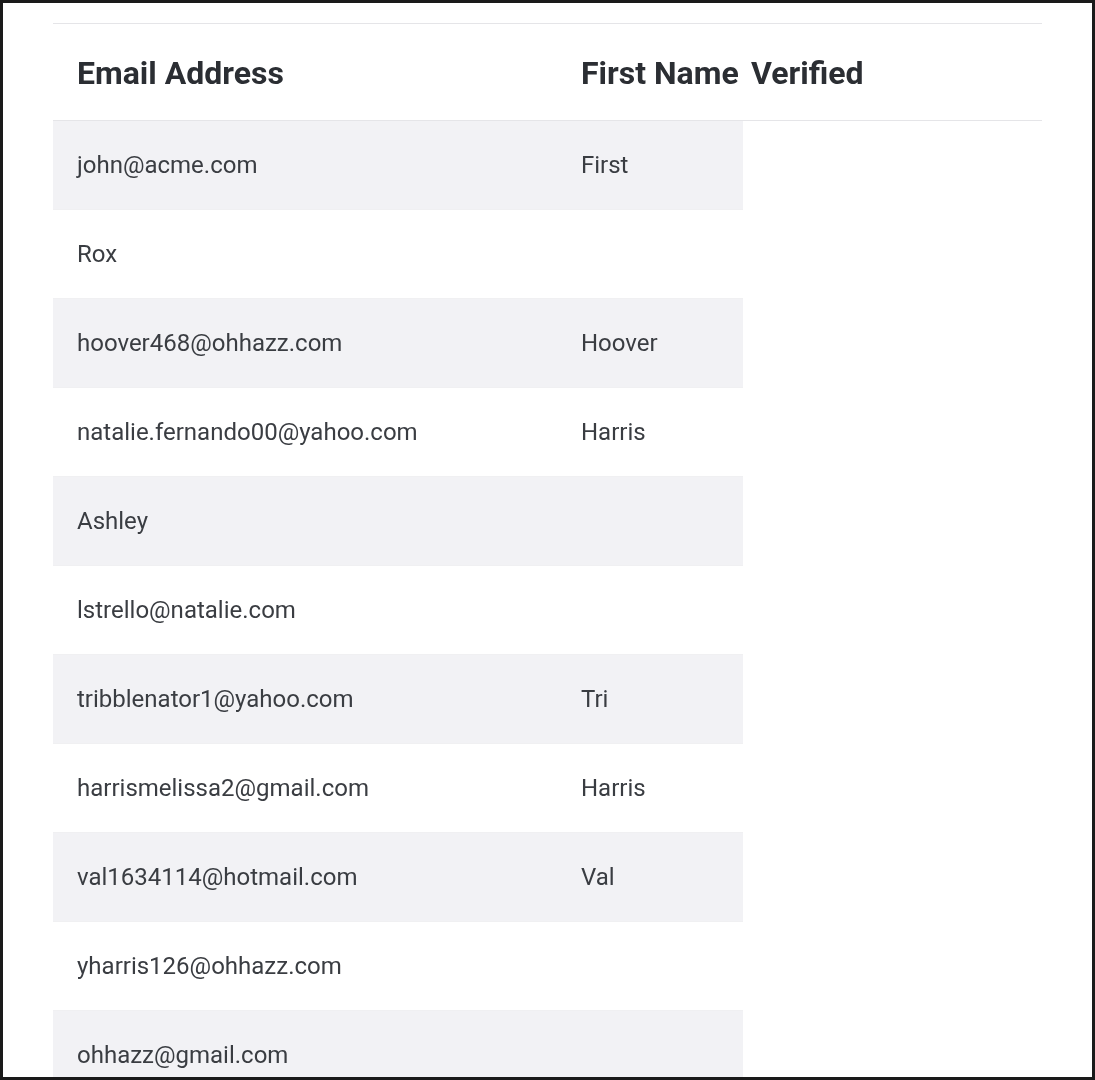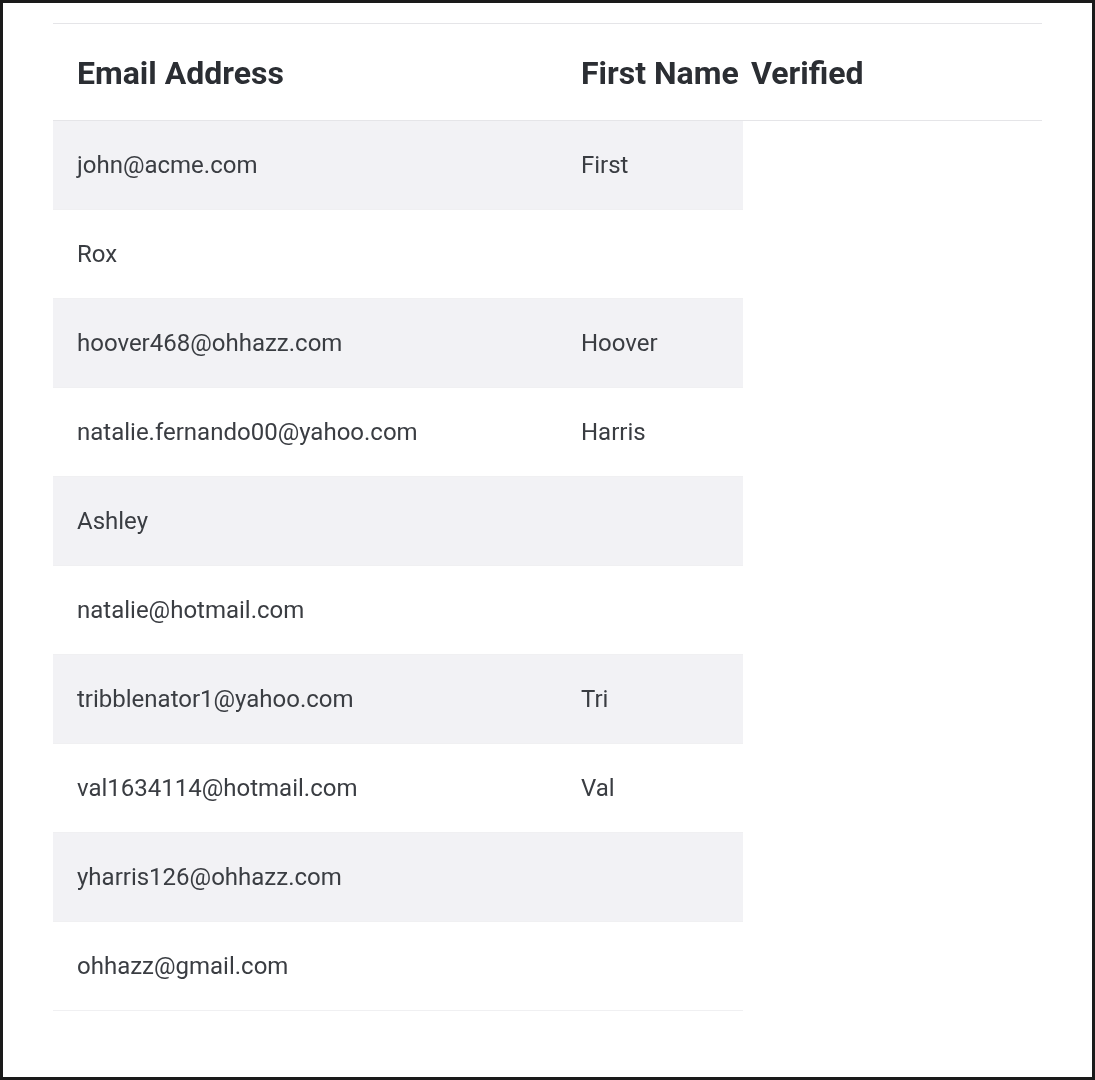--- a/index.html
+++ b/index.html
@@ -89,26 +89,30 @@
       <div class="data-cell col-firstname">Hoover</div>
     </div>
     <div class="data-row">
       <div class="data-cell col-email">natalie.fernando00@yahoo.com</div>
       <div class="data-cell col-firstname">Harris</div>
     </div>
     <div class="data-row">
       <div class="data-cell col-firstname">Ashley</div>
     </div>
     <div class="data-row">
-      <div class="data-cell col-email">natalie@hotmail.com</div>
+      <div class="data-cell col-email">lstrello@natalie.com</div>
       <div class="data-cell col-firstname"></div>
     </div>
     <div class="data-row">
       <div class="data-cell col-email">tribblenator1@yahoo.com</div>
       <div class="data-cell col-firstname">Tri</div>
+    </div>
+    <div class="data-row">
+      <div class="data-cell col-email">harrismelissa2@gmail.com</div>
+      <div class="data-cell col-firstname">Harris</div>
     </div>
     <div class="data-row">
       <div class="data-cell col-email">val1634114@hotmail.com</div>
       <div class="data-cell col-firstname">Val</div>
     </div>
     <div class="data-row">
       <div class="data-cell col-email">yharris126@ohhazz.com</div>
       <div class="data-cell col-firstname"></div>
     </div>
     <div class="data-row">

